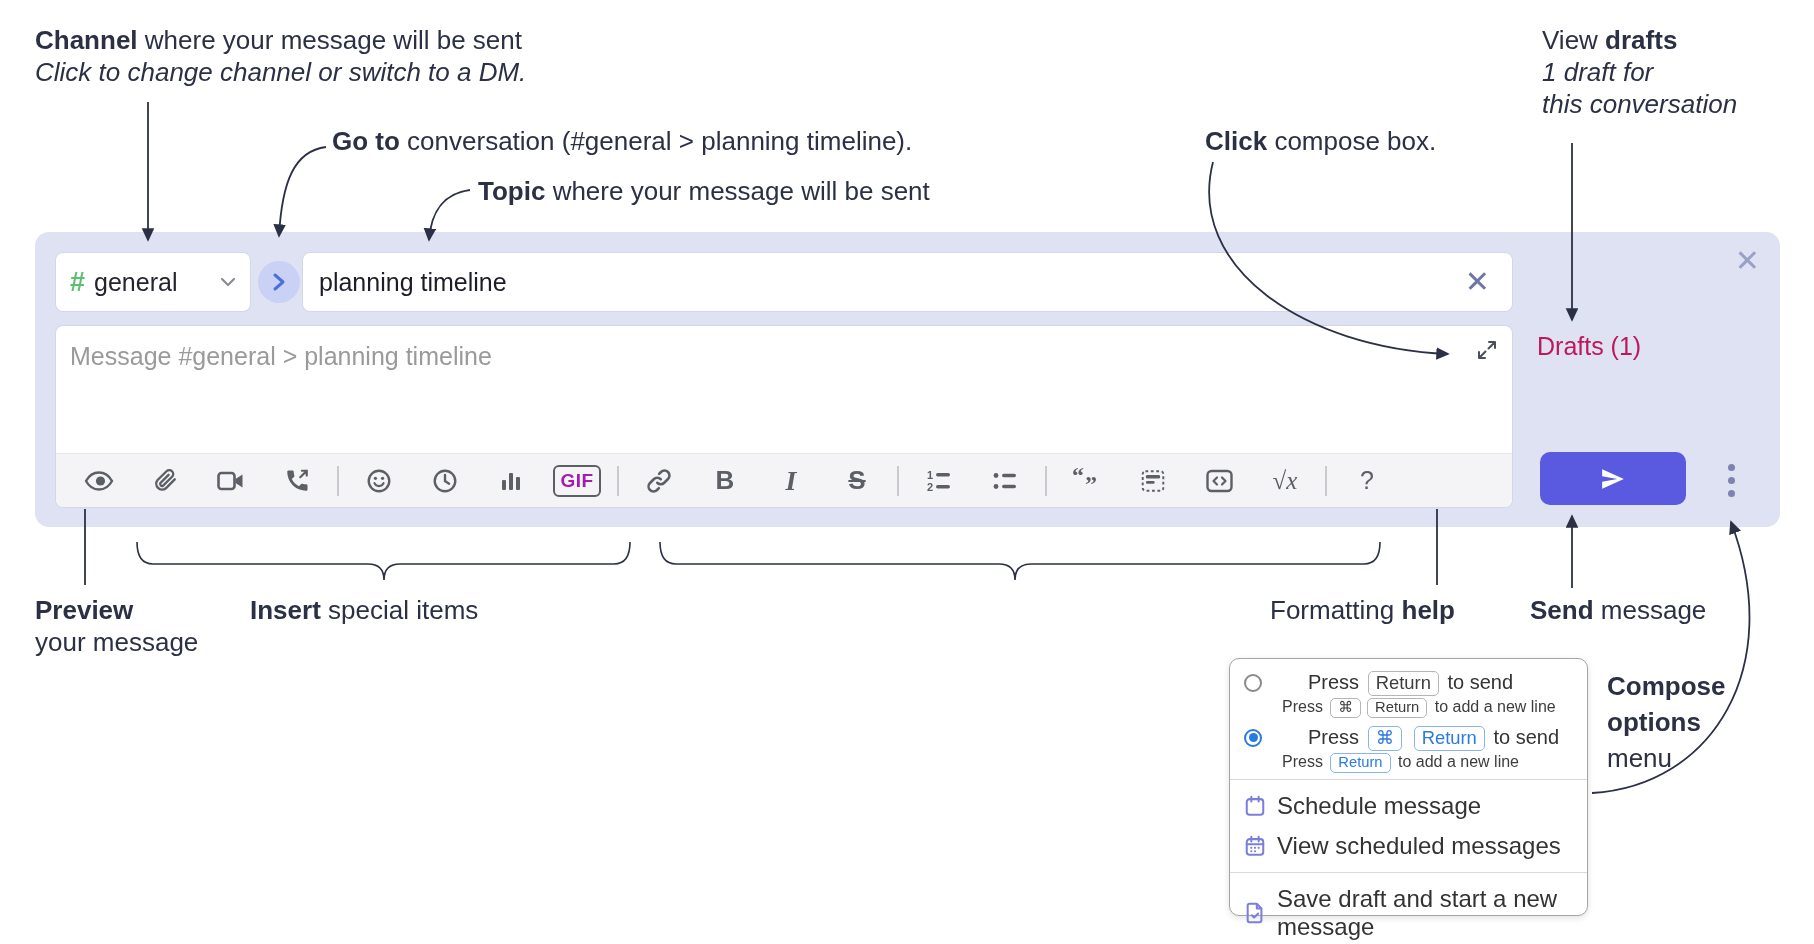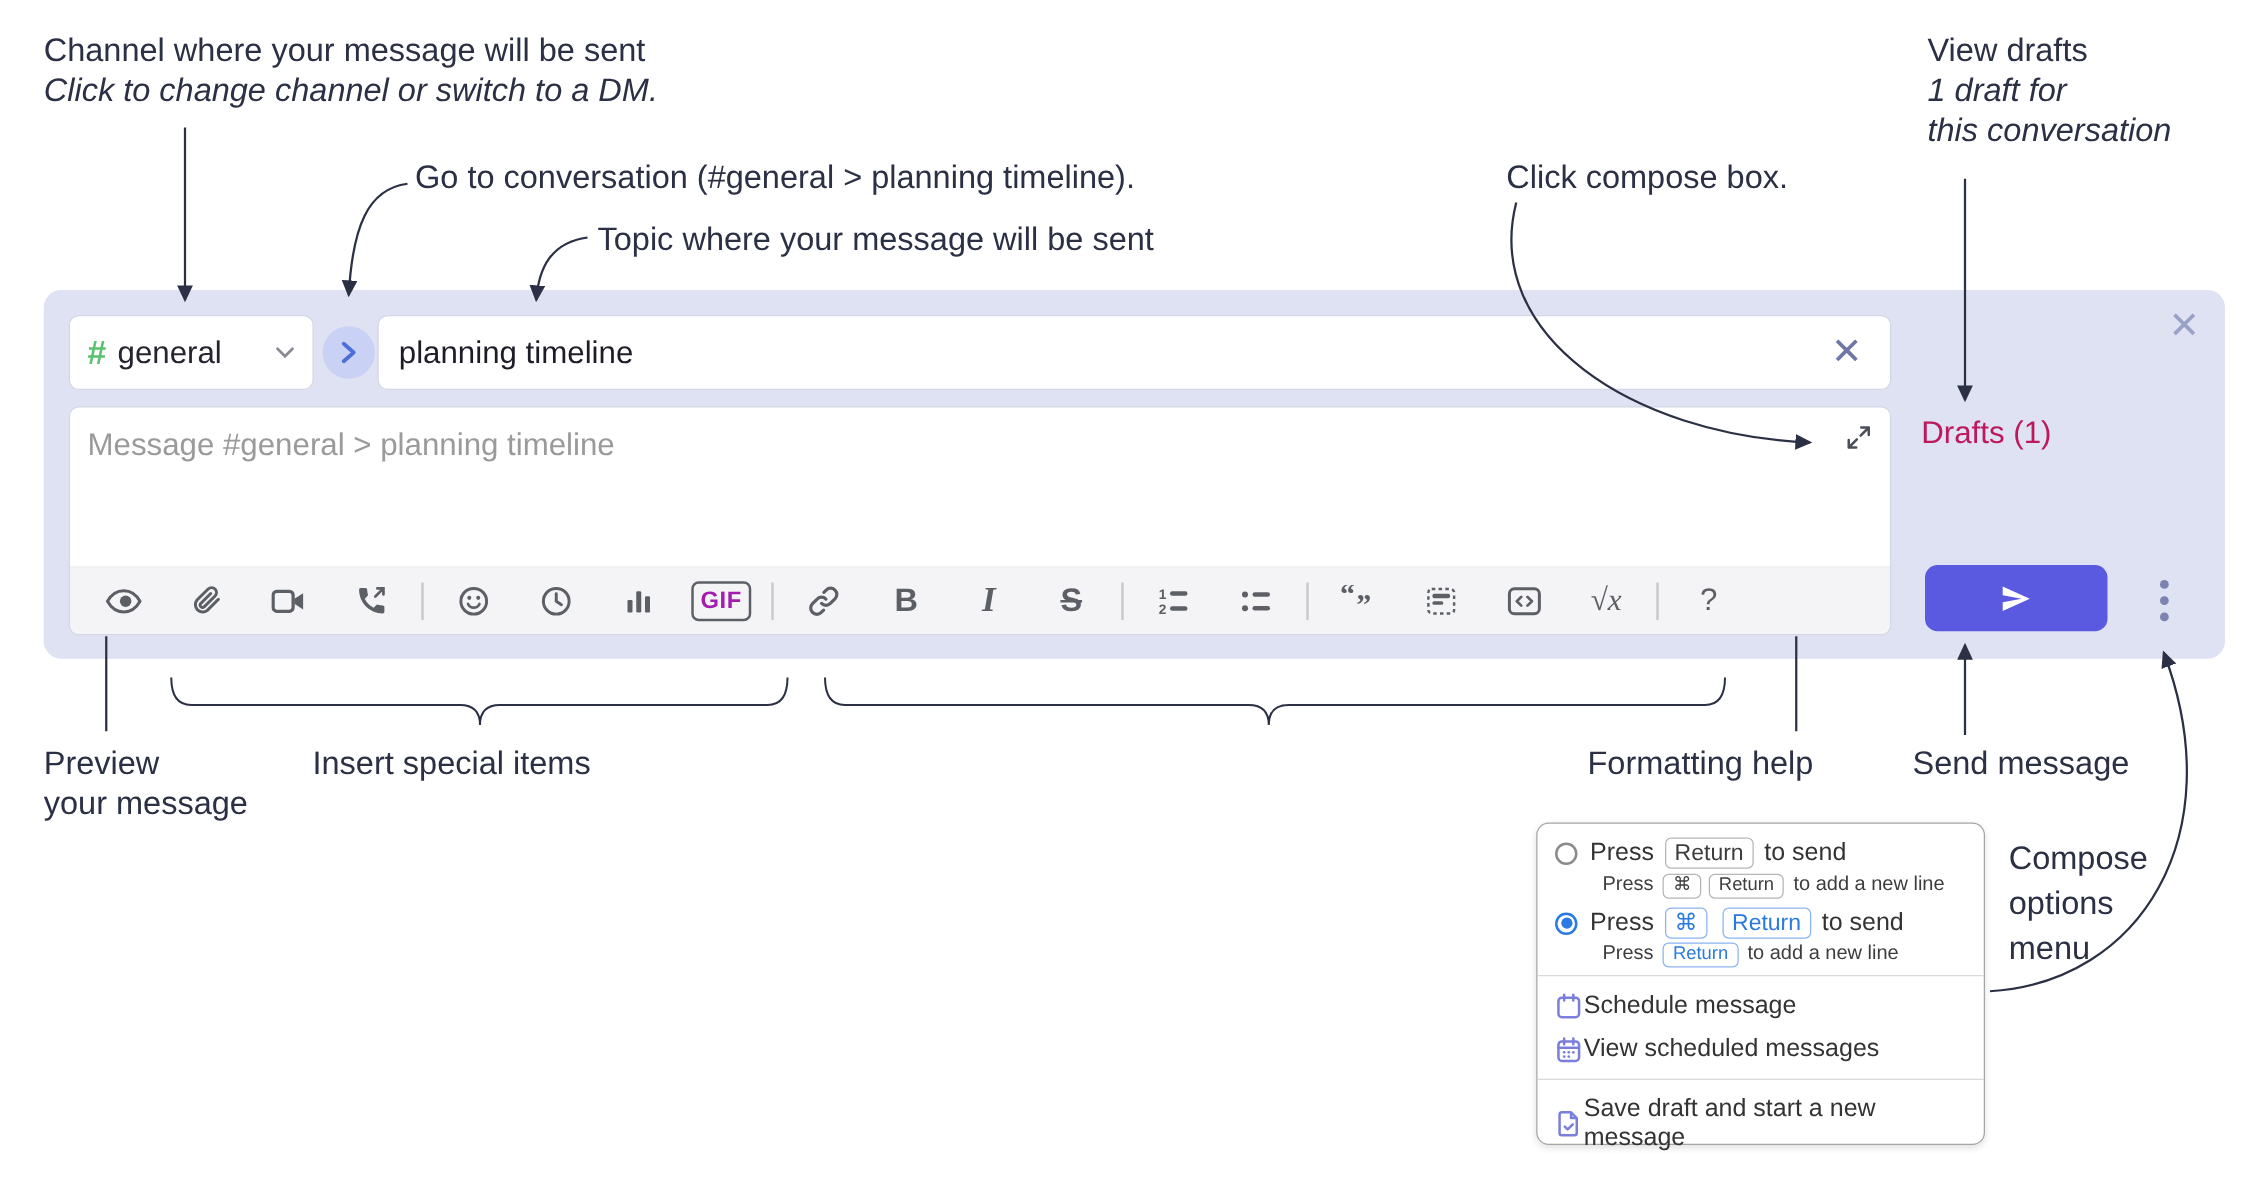--- a/index.html
+++ b/index.html
@@ -2,21 +2,21 @@
 <html><head>
 <meta charset="utf-8">
 <style>
   * { margin:0; padding:0; box-sizing:border-box; }
   html,body { background:#fff; }
   body { font-family:"Liberation Sans", sans-serif; color:#2b3044; }
   .canvas { position:relative; width:1814px; height:944px; background:#fff; overflow:hidden; }
 
   
   .ann { position:absolute; font-size:26px; line-height:32px; color:#2b3044; }
-  .ann b { font-weight:400; }
+  .ann b { font-weight:700; }
   .ann .it { font-style:italic; }
 
   
   .overlay { position:absolute; left:0; top:0; pointer-events:none; }
 
   
   .compose { position:absolute; left:35px; top:232px; width:1745px; height:295px;
              background:#dee2f2; border-radius:14px; }
 
   .whitebox { background:#fff; border:1px solid #d3d6e6; border-radius:8px; position:absolute; }
@@ -61,31 +61,31 @@
               border:none; border-radius:10px; cursor:pointer; display:flex; align-items:center; justify-content:center; }
   .kebab { position:absolute; left:1676px; top:226px; width:40px; height:44px; background:none; border:none;
            cursor:pointer; display:flex; flex-direction:column; align-items:center; justify-content:center; gap:6px; }
   .kebab i { width:7px; height:7px; border-radius:50%; background:#7d82ae; }
 
   
   .menu { position:absolute; left:1229px; top:658px; width:359px; height:258px; background:#fff;
           border:1px solid #a5a5a5; border-radius:10px; box-shadow:0 2px 6px rgba(0,0,0,0.12);
           padding:10px 0 6px 0; color:#333; }
   .mrow { display:flex; align-items:center; gap:10px; padding:2px 14px; }
-  .mmain { font-size:20px; }
+  .mmain { font-size:20px;margin-left:36px; }
   .msub { font-size:16px; padding-left:52px; margin:2px 0 8px 0; color:#3d3d3d; }
   .radio { width:18px; height:18px; border-radius:50%; border:2px solid #8a8a8a; flex:0 0 auto; position:relative; }
   .radio.on { border-color:#2a7ae2; }
   .radio.on::after { content:""; position:absolute; left:2.5px; top:2.5px; width:9px; height:9px;
                      border-radius:50%; background:#2a7ae2; }
   kbd { border:1px solid #b5b5b5; border-radius:5px; padding:0px 7px 2px 7px; background:#fff;
         font-family:"Liberation Sans", sans-serif; font-size:0.92em; color:#3d3d3d; margin:0 3px; white-space:nowrap; }
   kbd.blue { border-color:#8ab4f0; color:#2a7ae2; }
   .mdivider { height:1px; background:#d9d9d9; margin:6px 0; }
-  .mitem { display:flex; align-items:center; gap:1px; padding:6px 14px; font-size:20px; cursor:pointer; }
+  .mitem { display:flex; align-items:center; gap:11px; padding:6px 14px; font-size:24px; cursor:pointer; }
   .mitem svg { flex:0 0 auto; }
 </style>
 </head>
 <body>
 
 <div class="canvas">
 
   <div class="ann" style="left:35px; top:24px;">
     <div><b>Channel</b><span> where your message will be sent</span></div>
     <div class="it">Click to change channel or switch to a DM.</div>

